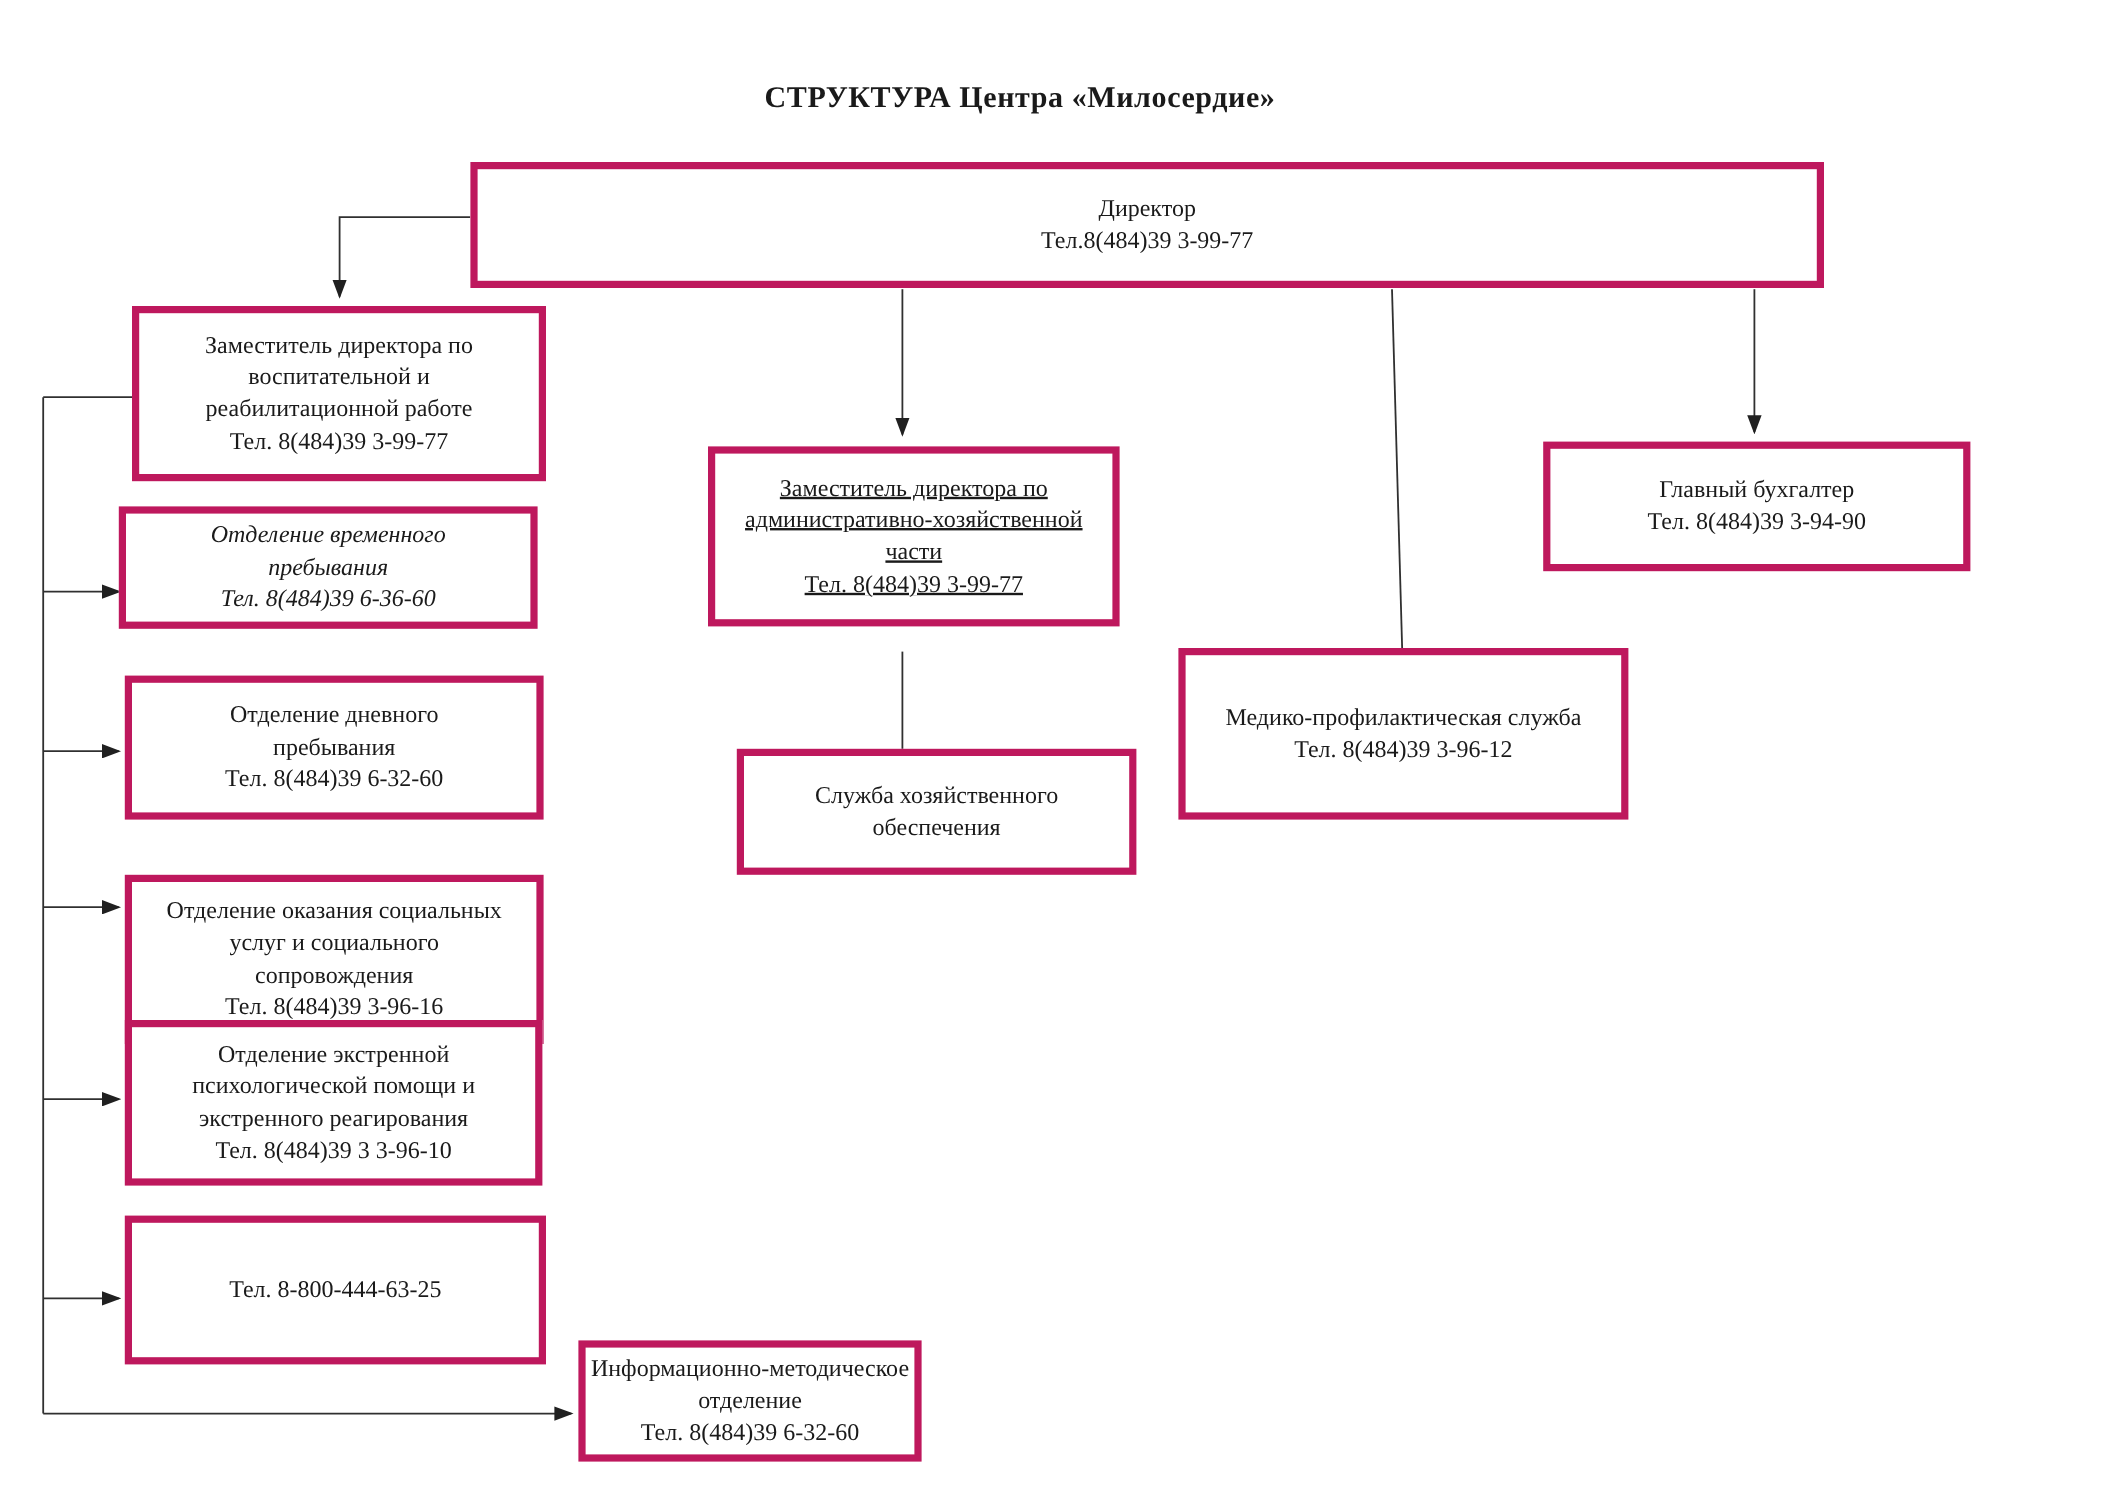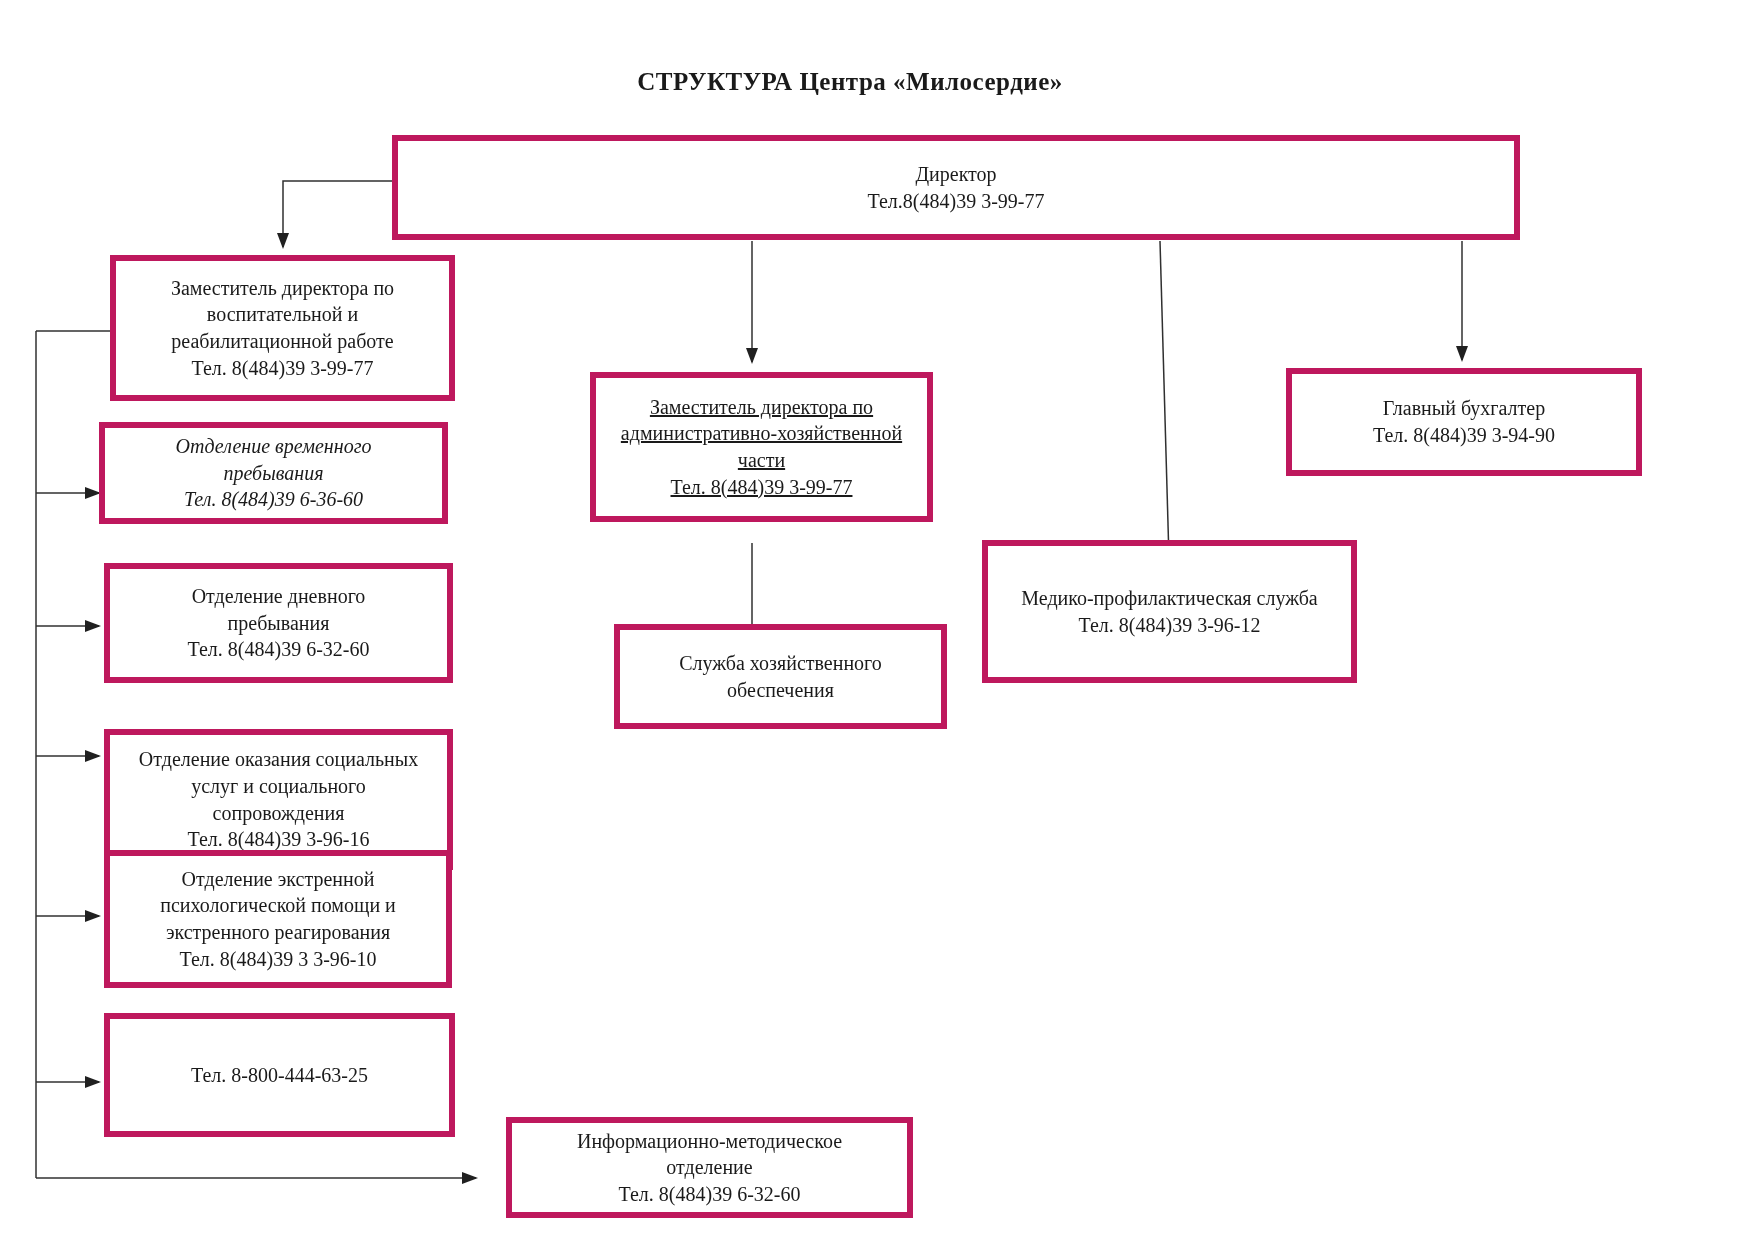--- a/index.html
+++ b/index.html
@@ -33,21 +33,21 @@
   .b-temp-stay  { left:99px;  top:422px;  width:349px;  height:102px;font-style:italic; }
   .b-temp-stay .name { max-width:245px; }
   .b-day-stay   { left:104px;  top:563px;  width:349px;  height:120px; }
   .b-day-stay .name { max-width:245px; }
   .b-social     { left:104px;  top:704px;  width:349px;  height:141px;margin-top:25px; }
   .b-social .name { max-width:285px; }
   .b-psych      { left:104px;  top:850px;  width:348px;  height:138px; }
   .b-psych .name { max-width:290px; }
   .b-intake     { left:104px;  top:1013px; width:351px;  height:124px; }
   .b-intake .name { max-width:325px; }
-  .b-info       { left:506px;  top:1117px; width:407px;  height:101px; }
+  .b-info       { left:482px;  top:1117px; width:286px;  height:101px; }
   .b-info .name { max-width:320px; }
   .b-deputy-admin { left:590px; top:372px; width:343px;  height:150px;text-decoration:underline; }
   .b-deputy-admin .name { max-width:300px; }
   .b-household  { left:585px;  top:624px;  width:333px;  height:105px;margin-left:29px; }
   .b-household .name { max-width:280px; }
   .b-medical    { left:982px;  top:540px;  width:375px;  height:143px; }
   .b-medical .name { max-width:300px; }
   .b-accountant { left:1286px; top:368px;  width:356px;  height:108px; }
   #connectors { position:absolute; left:0; top:0; }
 </style>

